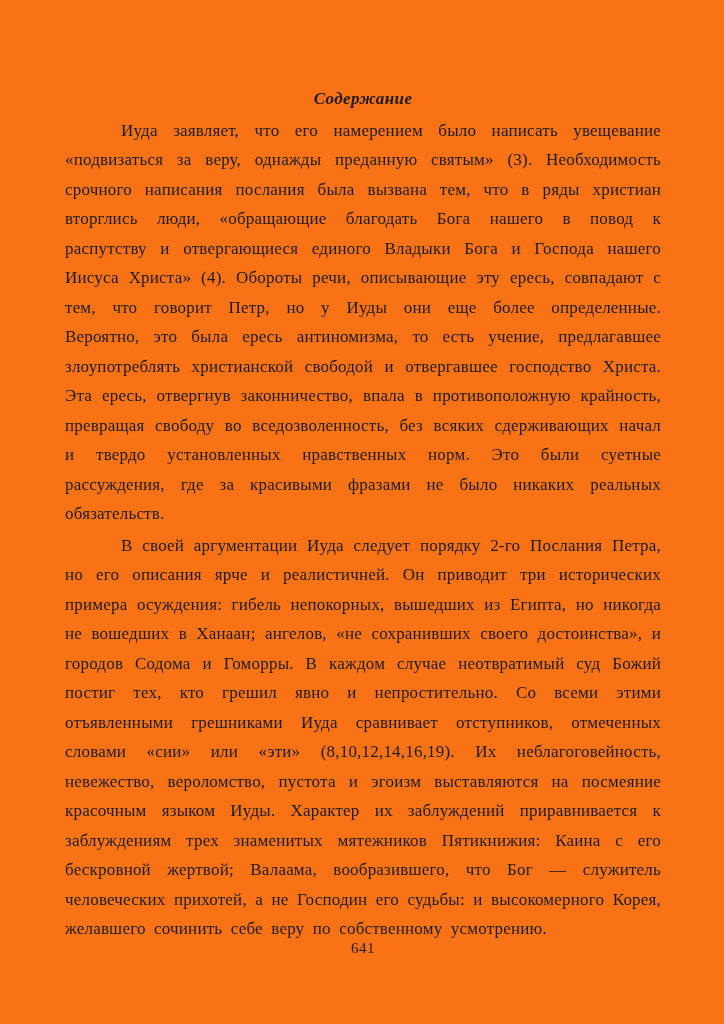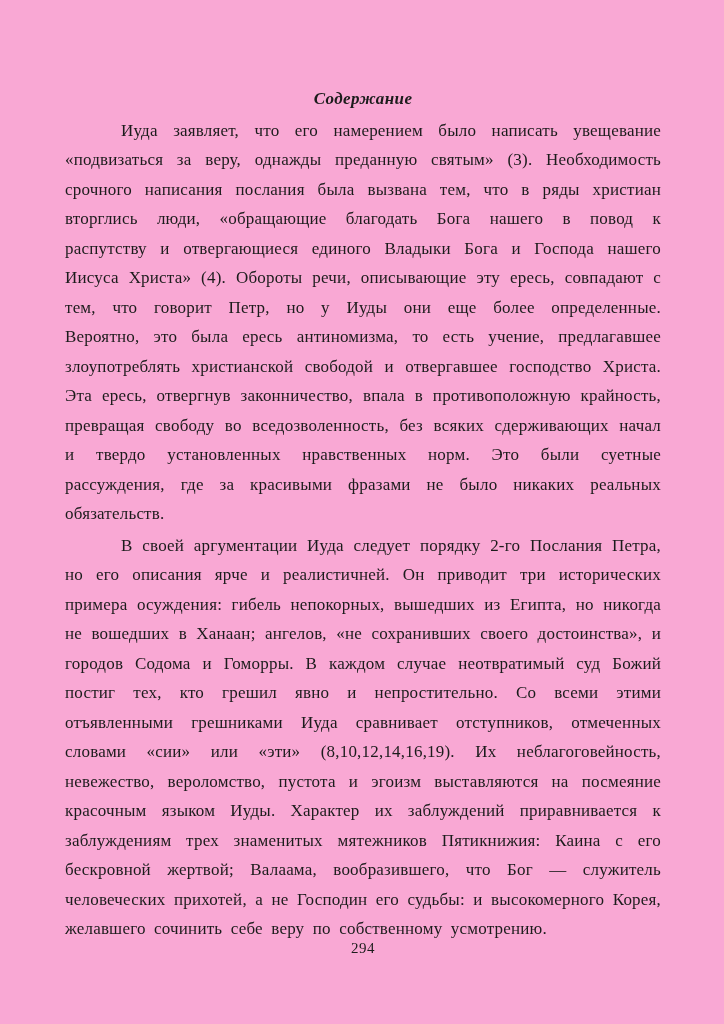--- a/index.html
+++ b/index.html
@@ -4,21 +4,21 @@
 <style>
   html, body {
     margin: 0;
     padding: 0;
     background: #ffffff;
   }
   .page {
     position: relative;
     width: 724px;
     height: 1024px;
-    background: #f9a8d4;
+    background: #f97316;
     overflow: hidden;
     font-family: "Liberation Serif", "DejaVu Serif", serif;
     color: #1c1c1c;
   }
   .content {
     position: absolute;
     top: 84px;
     left: 63px;
     width: 600px;
   }
@@ -53,14 +53,14 @@
 </style>
 </head>
 <body>
 
 <div class="page">
   <div class="content">
     <h1 class="doc-title">Содержание</h1>
     <p class="para">Иуда заявляет, что его намерением было написать увещевание «подвизаться за веру, однажды преданную святым» (3). Необходимость срочного написания послания была вызвана тем, что в ряды христиан вторглись люди, «обращающие благодать Бога нашего в повод к распутству и отвергающиеся единого Владыки Бога и Господа нашего Иисуса Христа» (4). Обороты речи, описывающие эту ересь, совпадают с тем, что говорит Петр, но у Иуды они еще более определенные. Вероятно, это была ересь антиномизма, то есть учение, предлагавшее злоупотреблять христианской свободой и отвергавшее господство Христа. Эта ересь, отвергнув законничество, впала в противоположную крайность, превращая свободу во вседозволенность, без всяких сдерживающих начал и твердо установленных нравственных норм. Это были суетные рассуждения, где за красивыми фразами не было никаких реальных обязательств.</p>
     <p class="para">В своей аргументации Иуда следует порядку 2-го Послания Петра, но его описания ярче и реалистичней. Он приводит три исторических примера осуждения: гибель непокорных, вышедших из Египта, но никогда не вошедших в Ханаан; ангелов, «не сохранивших своего достоинства», и городов Содома и Гоморры. В каждом случае неотвратимый суд Божий постиг тех, кто грешил явно и непростительно. Со всеми этими отъявленными грешниками Иуда сравнивает отступников, отмеченных словами «сии» или «эти» (8,10,12,14,16,19). Их неблагоговейность, невежество, вероломство, пустота и эгоизм выставляются на посмеяние красочным языком Иуды. Характер их заблуждений приравнивается к заблуждениям трех знаменитых мятежников Пятикнижия: Каина с его бескровной жертвой; Валаама, вообразившего, что Бог — служитель человеческих прихотей, а не Господин его судьбы: и высокомерного Корея, желавшего сочинить себе веру по собственному усмотрению.</p>
   </div>
-  <div class="page-number">294</div>
+  <div class="page-number">641</div>
 </div>
 
 </body></html>

